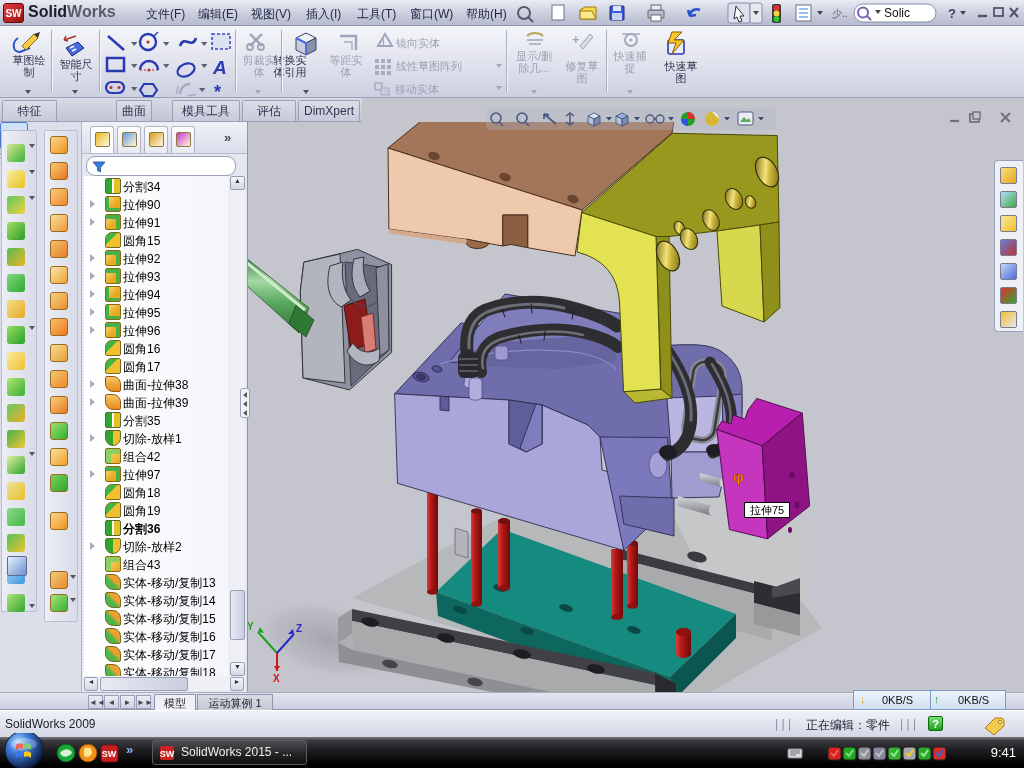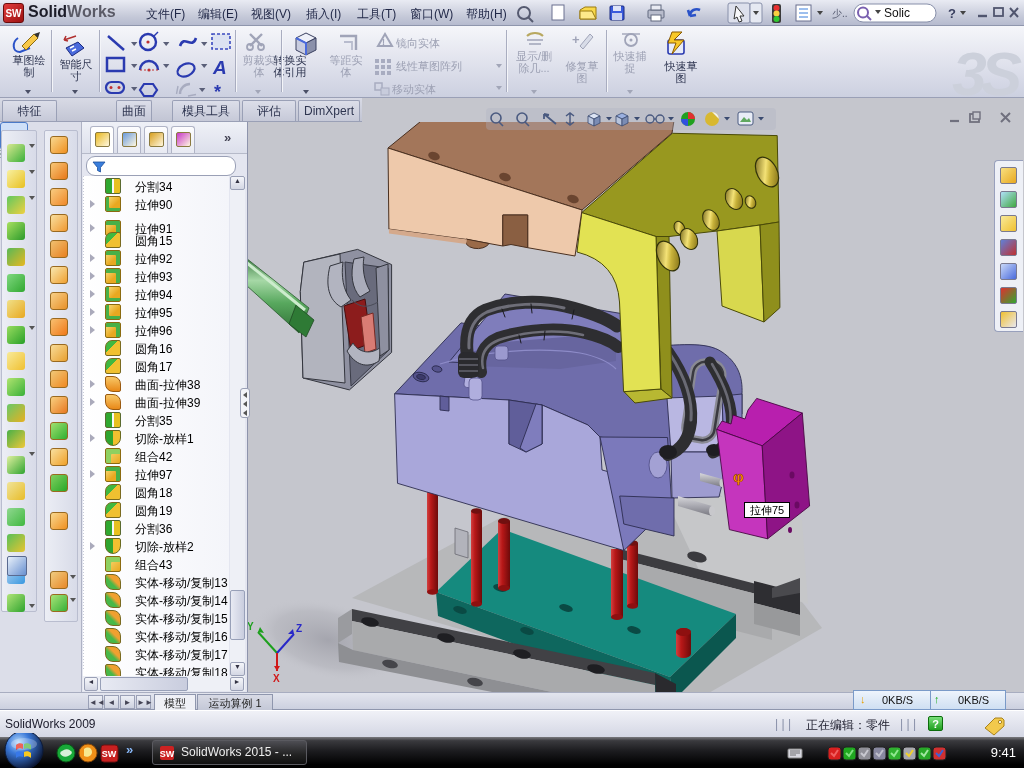--- a/index.html
+++ b/index.html
@@ -29,21 +29,21 @@
 .lcol{position:absolute;background:linear-gradient(90deg,#eceef5,#d8dbe8);border:1px solid #b9bdcf;border-radius:2px;}
 .licon{position:absolute;width:18px;height:18px;border-radius:2px;}
 .ldd{position:absolute;width:0;height:0;border-left:3px solid transparent;border-right:3px solid transparent;border-top:4px solid #555;}
 
 #panel{left:82px;top:122px;width:166px;height:570px;background:#e4e6f0;border-right:1px solid #8e94ac;}
 #ptabs{position:absolute;left:0;top:0;width:165px;height:32px;background:linear-gradient(#eff1f7,#dcdfeb);border-bottom:1px solid #b6bac9;}
 .ptab{position:absolute;top:4px;width:24px;height:27px;border:1px solid #b0b4c6;border-bottom:none;border-radius:3px 3px 0 0;background:linear-gradient(#fdfdfe,#e8eaf2);}
 #filter{position:absolute;left:4px;top:34px;width:150px;height:20px;background:#fff;border:1px solid #9aa0b6;border-radius:9px;}
 #tree{position:absolute;left:1px;top:54px;width:146px;height:501px;background:linear-gradient(90deg,#fff,#f4f5fa);overflow:hidden;}
 .trow{position:absolute;left:0;height:18px;width:146px;font-size:12px;color:#000;}
-.trow .txt{position:absolute;left:52px;top:2px;white-space:nowrap;}
+.trow .txt{position:absolute;left:40px;top:2px;white-space:nowrap;}
 .trow .exp{position:absolute;left:7px;top:5px;width:0;height:0;border-top:4px solid transparent;border-bottom:4px solid transparent;border-left:5px solid #aab;}
 
 .sb{position:absolute;background:#eef0f6;}
 .sbtn{position:absolute;background:linear-gradient(#f5f6fa,#d4d7e4);border:1px solid #9aa0b6;border-radius:2px;font-size:7px;color:#334;text-align:center;}
 .sthumb{position:absolute;background:linear-gradient(90deg,#e8eaf3,#c9cdde);border:1px solid #98a0b8;border-radius:2px;}
 
 #modeltabs{left:0;top:692px;width:1024px;height:18px;background:linear-gradient(#e3e5ee,#ccd0df);border-top:1px solid #a8adc0;border-bottom:1px solid #8f96ad;}
 .mtab{position:absolute;top:1px;height:16px;font-size:11px;color:#222;text-align:center;line-height:16px;border:1px solid #8f96ad;border-bottom:none;background:linear-gradient(#d8dae5,#c4c8d7);}
 .mtab.active{background:#eff0f6;}
 .navb{position:absolute;top:2px;width:15px;height:14px;background:linear-gradient(#eceef5,#ced2e0);border:1px solid #9aa0b6;font-size:8px;color:#445;text-align:center;line-height:13px;}
@@ -464,40 +464,39 @@
  <div class="tbtxt gray" style="left:238px;top:28px;width:42px;">剪裁实
 体</div>
  <div class="dd gray" style="left:255px;top:64px"></div>
  <div class="tbtxt" style="left:268px;top:28px;width:44px;">转换实
 体引用</div>
  <div class="dd" style="left:303px;top:64px"></div>
  <div class="tbtxt gray" style="left:325px;top:28px;width:42px;">等距实
 体</div>
  <div class="tbtxt gray" style="left:396px;top:11px;width:60px;text-align:left">镜向实体</div>
  <div class="tbtxt gray" style="left:396px;top:34px;width:90px;text-align:left">线性草图阵列</div>
- <div class="tbtxt gray" style="left:376px;top:57px;width:60px;text-align:right">移动实体</div>
+ <div class="tbtxt gray" style="left:395px;top:57px;width:60px;text-align:left">移动实体</div>
  <div class="dd gray" style="left:496px;top:38px"></div>
  <div class="dd gray" style="left:496px;top:60px"></div>
  <div class="tbtxt gray" style="left:512px;top:24px;width:44px;">显示/删
 除几...</div>
  <div class="dd gray" style="left:531px;top:64px"></div>
  <div class="tbtxt gray" style="left:562px;top:34px;width:40px;">修复草
 图</div>
  <div class="tbtxt gray" style="left:610px;top:24px;width:40px;">快速捕
 捉</div>
  <div class="dd gray" style="left:627px;top:64px"></div>
  <div class="tbtxt" style="left:660px;top:34px;width:42px;">快速草
 图</div>
  <div class="vsep" style="left:51px;top:4px;height:62px"></div>
  <div class="vsep" style="left:99px;top:4px;height:62px"></div>
  <div class="vsep" style="left:235px;top:4px;height:62px"></div>
  <div class="vsep" style="left:281px;top:4px;height:62px"></div>
  <div class="vsep" style="left:506px;top:4px;height:62px"></div>
  <div class="vsep" style="left:606px;top:4px;height:62px"></div>
- <div id="watermark">3S</div>
 </div>
 
 <div id="tabrow" class="abs">
  <div class="tabs"></div>
  <div class="rtab" style="left:2px;width:55px">特征</div>
  <div class="rtab active" style="left:59px;width:55px">草图</div>
  <div class="rtab" style="left:116px;width:36px">曲面</div>
  <div class="rtab" style="left:172px;width:68px">模具工具</div>
  <div class="rtab" style="left:242px;width:54px">评估</div>
  <div class="rtab" style="left:298px;width:62px">DimXpert</div>
@@ -579,21 +578,21 @@
  <div id="tree">
         <div class="trow" style="top: 1px;">
           <div style="position: absolute; left: 22px; top: 1px; width: 16px; height: 16px; background: linear-gradient(90deg, rgb(48, 168, 48) 45%, rgb(248, 248, 248) 45%, rgb(248, 248, 248) 55%, rgb(232, 192, 32) 55%); border: 1px solid rgb(90, 106, 48); border-radius: 2px;"></div>
           <div class="txt" style="">分割34</div>
         </div>
         <div class="trow" style="top: 19px;">
           <div class="exp" style=""></div>
           <div style="position: absolute; left: 22px; top: 1px; width: 16px; height: 16px; background: linear-gradient(135deg, rgb(248, 224, 128), rgb(232, 168, 32) 60%); border: 1px solid rgb(138, 106, 16); border-radius: 2px; box-shadow: rgb(72, 176, 72) 3px -3px 0px inset;"></div>
           <div class="txt" style="">拉伸90</div>
         </div>
-        <div class="trow" style="top: 37px; margin-top: 6px;">
+        <div class="trow" style="top: 37px;">
           <div class="exp" style=""></div>
           <div style="position: absolute; left: 22px; top: 1px; width: 16px; height: 16px; background: linear-gradient(135deg, rgb(248, 224, 128), rgb(232, 168, 32) 60%); border: 1px solid rgb(138, 106, 16); border-radius: 2px; box-shadow: rgb(72, 176, 72) -4px 4px 0px inset;"></div>
           <div class="txt" style="">拉伸91</div>
         </div>
         <div class="trow" style="top: 55px;">
           <div style="position: absolute; left: 22px; top: 1px; width: 16px; height: 16px; background: linear-gradient(135deg, rgb(64, 184, 64) 40%, rgb(240, 192, 48) 40%); border: 1px solid rgb(122, 106, 32); border-radius: 7px 2px 2px;"></div>
           <div class="txt" style="">圆角15</div>
         </div>
         <div class="trow" style="top: 73px;">
           <div class="exp" style=""></div>
@@ -657,21 +656,21 @@
           <div class="txt" style="">拉伸97</div>
         </div>
         <div class="trow" style="top: 307px;">
           <div style="position: absolute; left: 22px; top: 1px; width: 16px; height: 16px; background: linear-gradient(135deg, rgb(64, 184, 64) 40%, rgb(240, 192, 48) 40%); border: 1px solid rgb(122, 106, 32); border-radius: 7px 2px 2px;"></div>
           <div class="txt" style="">圆角18</div>
         </div>
         <div class="trow" style="top: 325px; text-decoration: underline;">
           <div style="position: absolute; left: 22px; top: 1px; width: 16px; height: 16px; background: linear-gradient(135deg, rgb(64, 184, 64) 40%, rgb(240, 192, 48) 40%); border: 1px solid rgb(122, 106, 32); border-radius: 7px 2px 2px;"></div>
           <div class="txt" style="">圆角19</div>
         </div>
-        <div class="trow" style="top: 343px;">
+        <div class="trow" style="top: 343px; font-weight: bold;">
           <div style="position: absolute; left: 22px; top: 1px; width: 16px; height: 16px; background: linear-gradient(90deg, rgb(48, 168, 48) 45%, rgb(248, 248, 248) 45%, rgb(248, 248, 248) 55%, rgb(232, 192, 32) 55%); border: 1px solid rgb(90, 106, 48); border-radius: 2px;"></div>
           <div class="txt" style="">分割36</div>
         </div>
         <div class="trow" style="top: 361px;">
           <div class="exp" style=""></div>
           <div style="position: absolute; left: 22px; top: 1px; width: 16px; height: 16px; background: linear-gradient(90deg, rgb(47, 164, 47) 50%, rgb(240, 192, 48) 50%); border: 1px solid rgb(106, 106, 32); border-radius: 2px 2px 8px 8px;"></div>
           <div class="txt" style="">切除-放样2</div>
         </div>
         <div class="trow" style="top: 379px;">
           <div style="position: absolute; left: 22px; top: 1px; width: 16px; height: 16px; background: linear-gradient(135deg, rgb(248, 224, 128), rgb(232, 168, 32)); border: 1px solid rgb(138, 106, 16); box-shadow: rgb(142, 208, 96) 5px 5px 0px inset; border-radius: 2px;"></div>

